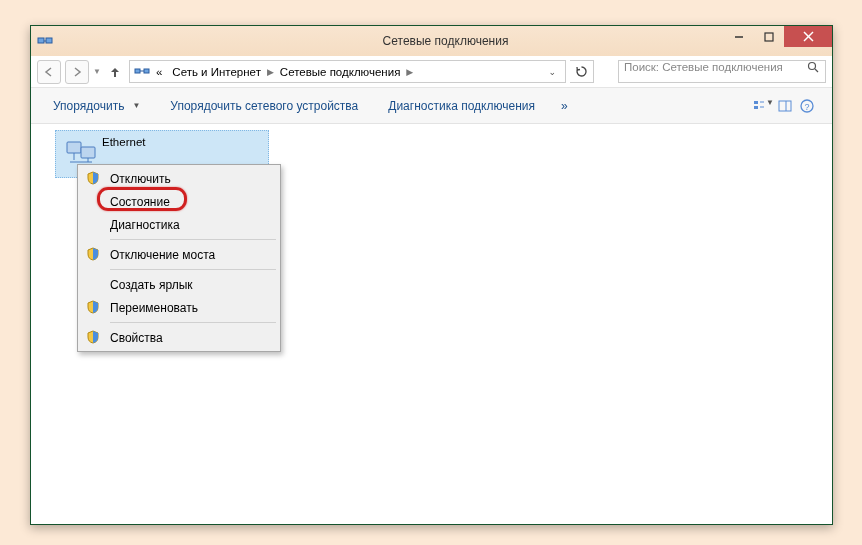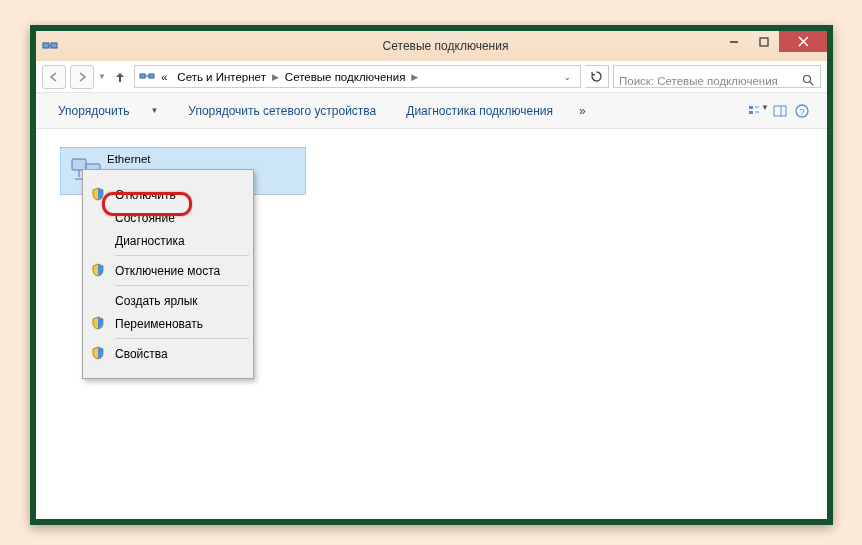--- a/index.html
+++ b/index.html
@@ -1,46 +1,46 @@
 <!DOCTYPE html>
 <html><head>
 <meta charset="utf-8">
 <style>
 * { margin: 0; padding: 0; box-sizing: border-box; font-family: "Segoe UI", Tahoma, sans-serif; }
 body { background: #fce9d6; width: 862px; height: 545px; position: relative; }
-.window { position: absolute; left: 30px; top: 25px; width: 803px; height: 500px; background: #fff; border: 6px solid #14532d; box-shadow: 0 3px 10px rgba(0,0,0,0.3); }
+.window { position: absolute; left: 30px; top: 25px; width: 803px; height: 500px; background: #fff; border: 1px solid #14532d; box-shadow: 0 3px 10px rgba(0,0,0,0.3); }
 .titlebar { height: 30px; background: linear-gradient(#f8e5d0,#f5ddc3); display: flex; align-items: center; position: relative; }
 .titlebar .icon-slot { width: 28px; display: flex; justify-content: center; }
 .titlebar .title { flex: 1; text-align: center; font-size: 12px; color: #333; }
 .winbtns { position: absolute; right: 0; top: 0; display: flex; }
 .winbtn { width: 30px; height: 21px; display: flex; align-items: center; justify-content: center; font-size: 11px; }
 .winbtn.close { width: 48px; background: #c75050; color: #fff; font-size: 13px; }
 .navbar { height: 32px; border-bottom: 1px solid #e5e5e5; display: flex; align-items: center; padding: 0 6px; gap: 4px; }
 .nav-arrow { width: 24px; height: 24px; border: 1px solid #ccc; border-radius: 3px; display: flex; align-items: center; justify-content: center; font-size: 12px; color: #888; background: #fafafa; }
 .nav-up { width: 20px; height: 20px; display: flex; align-items: center; justify-content: center; color: #555; }
 .address { flex: 1; height: 23px; border: 1px solid #ccc; display: flex; align-items: center; font-size: 11.5px; padding: 0 4px; gap: 2px; }
 .address .crumb { padding: 0 4px; display: flex; align-items: center; gap: 3px; }
 .address .sep { color: #777; font-size: 9px; }
 .address .dd { margin-left: auto; color: #555; font-size: 9px; padding: 0 5px; }
 .refresh { width: 24px; height: 23px; border: 1px solid #ccc; border-left: none; display: flex; align-items: center; justify-content: center; font-size: 12px; }
-.searchbox { width: 208px; height: 23px; border: 1px solid #ccc; margin-left: 0; display: flex; align-items: flex-end; padding: 0 5px; font-size: 11.5px; color: #888; }
+.searchbox { width: 208px; height: 23px; border: 1px solid #ccc; margin-left: 20px; display: flex; align-items: flex-start; padding: 0 5px; font-size: 11.5px; color: #888; }
 .searchbox span.mag { margin-left: auto; color: #555; }
 .toolbar { height: 36px; background: #f7f7f7; border-bottom: 1px solid #e3e3e3; display: flex; align-items: center; padding: 0 14px; font-size: 12px; color: #1a4e8a; }
-.toolbar .tbbtn { padding: 4px 8px; display: flex; align-items: center; gap: 21px; }
+.toolbar .tbbtn { padding: 4px 8px; display: flex; align-items: center; gap: 8px; }
 .toolbar .chev { font-size: 8px; color: #555; }
 .toolbar .spacer { flex: 1; }
 .toolbar .ticon { width: 22px; display: flex; justify-content: center; color: #4a78b5; }
 .content { position: relative; height: calc(100% - 98px); background: #fff; }
-.conn-item { position: absolute; left: 24px; top: 18px; width: 246px; height: 48px; background: #cde6f7; border: 1px dotted #7fb7e4; display: flex; padding: 3px 6px; }
+.conn-item { position: absolute; left: 24px; top: 6px; width: 214px; height: 48px; background: #cde6f7; border: 1px dotted #7fb7e4; display: flex; padding: 3px 6px; }
 .conn-icon { width: 40px; display: flex; align-items: flex-start; justify-content: center; }
 .conn-text { flex: 1; font-size: 11.5px; line-height: 14px; padding-top: 1px; }
 .conn-text .l1 { color: #000; }
 .conn-text .l2 { color: #666; margin-top: 16px; }
 .conn-text .l3 { color: #666; font-size: 11px; }
-.ctxmenu { position: absolute; left: 46px; top: 40px; width: 172px; background: #f0f0f0; border: 1px solid #a7a7a7; box-shadow: 2px 3px 5px rgba(0,0,0,0.25); padding: 13px 2px; }
+.ctxmenu { position: absolute; left: 46px; top: 40px; width: 204px; background: #f0f0f0; border: 1px solid #a7a7a7; box-shadow: 2px 3px 5px rgba(0,0,0,0.25); padding: 2px 2px; }
 .ctxmenu .mi { height: 23px; display: flex; align-items: center; font-size: 12px; color: #000; padding-left: 30px; position: relative; }
 .ctxmenu .mi.disabled { color: #a0a0a0; }
 .ctxmenu .mi .shield { position: absolute; left: 6px; width: 16px; height: 16px; }
 .ctxmenu .sep { height: 1px; background: #d0d0d0; margin: 3px 2px 3px 30px; }
 .highlight { position: absolute; left: 66px; top: 63px; width: 90px; height: 24px; border: 3px solid #d02020; border-radius: 11px; pointer-events: none; box-shadow: 0 0 2px rgba(208,32,32,0.6); }
 svg { display: block; }
 </style>
 </head>
 <body>
 

